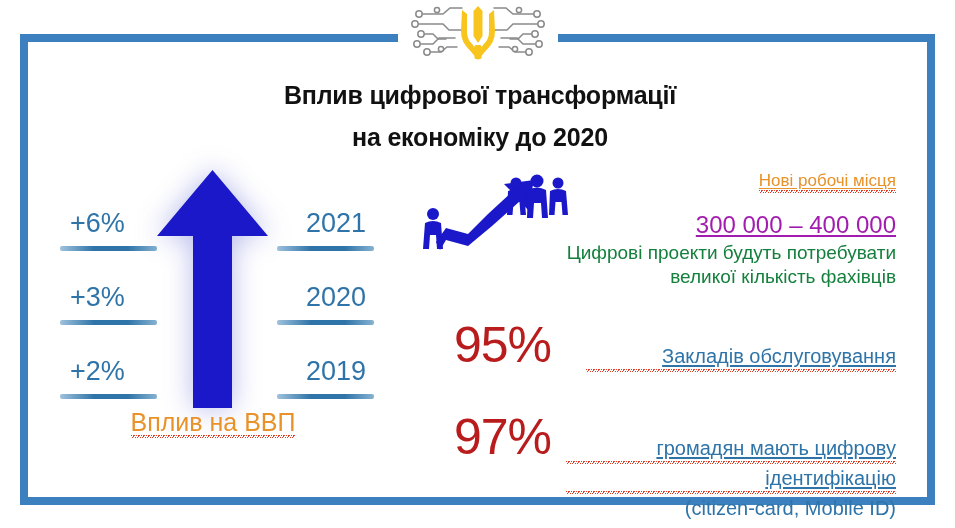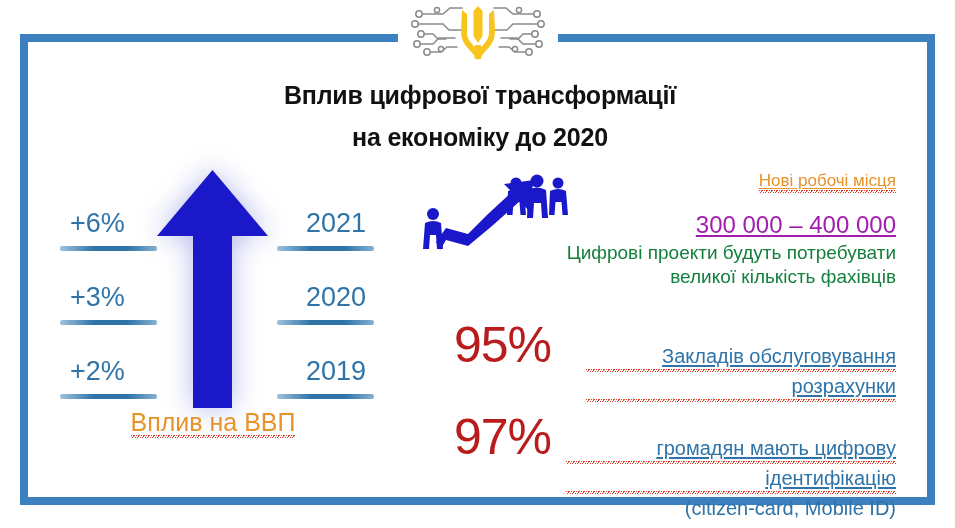--- a/index.html
+++ b/index.html
@@ -330,21 +330,20 @@
     <div id="jobs-range">300 000 – 400 000</div>
     <span class="jobs-desc-line">Цифрові проекти будуть потребувати</span>
     <span class="jobs-desc-line">великої кількість фахівців</span>
   </div>
 </div>
 
 <div class="stat-block" id="stat-95">
   <div class="stat-value">95%</div>
   <div class="stat-text">
     <span class="stat-line ul sp">Закладів обслуговування</span>
-    <span class="stat-line ul sp">розрахунки</span>
   </div>
 </div>
 
 <div class="stat-block" id="stat-97">
   <div class="stat-value">97%</div>
   <div class="stat-text">
     <span class="stat-line ul sp">громадян мають цифрову</span>
     <span class="stat-line ul sp">ідентифікацію</span>
     <span class="stat-line">(citizen-card, Mobile ID)</span>
   </div>

